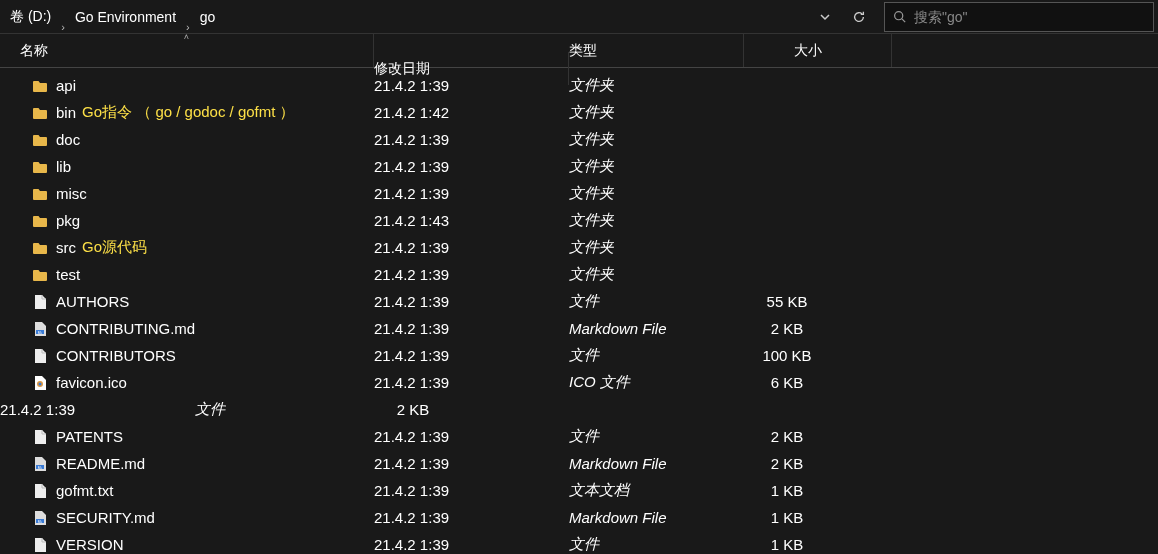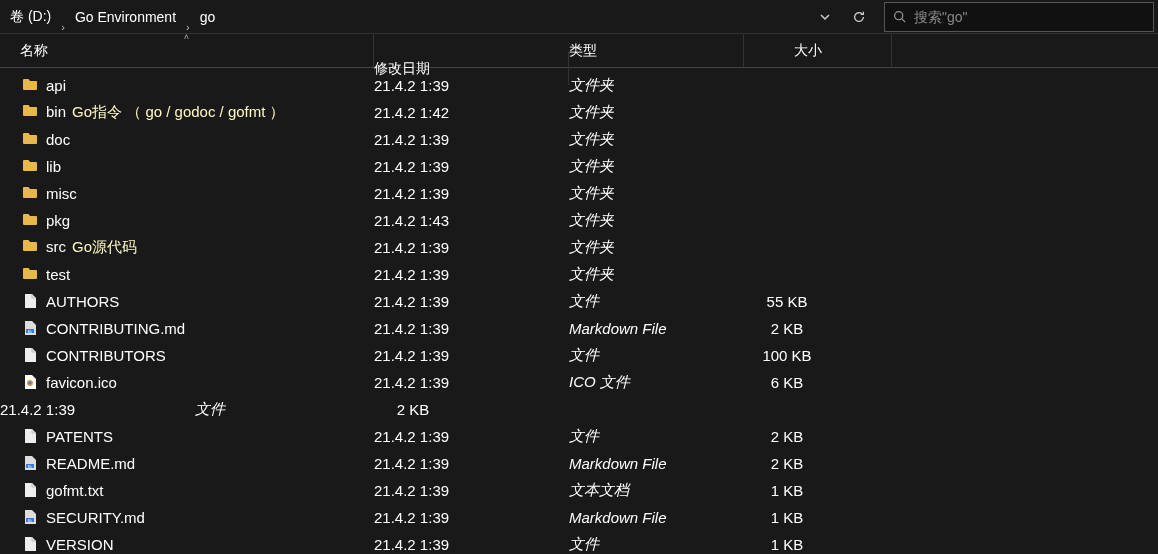--- a/index.html
+++ b/index.html
@@ -118,24 +118,26 @@
     .icon-slot {
       width: 20px;
       display: inline-flex;
       justify-content: center;
       margin: 0 6px 0 20px;
       font-size: 14px;
     }
     .name-cell {
       width: 374px;
       display: flex;
+      align-items: center;
       white-space: nowrap;
       overflow: hidden;
-    }
-    .annotation { color: #fef9c3; margin-left: 6px; font-size: 15px; }
+      padding-left: 10px;
+    }
+    .annotation { color: #fde047; margin-left: 6px; font-size: 15px; }
     .date-cell { width: 195px; }
     .type-cell { width: 175px; font-style: italic; }
     .size-cell { width: 100px; text-align: center; padding-right: 14px; }
     svg { display: block; }
   </style>
 </head>
 <body>
 
 <div class="toolbar">
   <div class="breadcrumb" id="breadcrumb">

